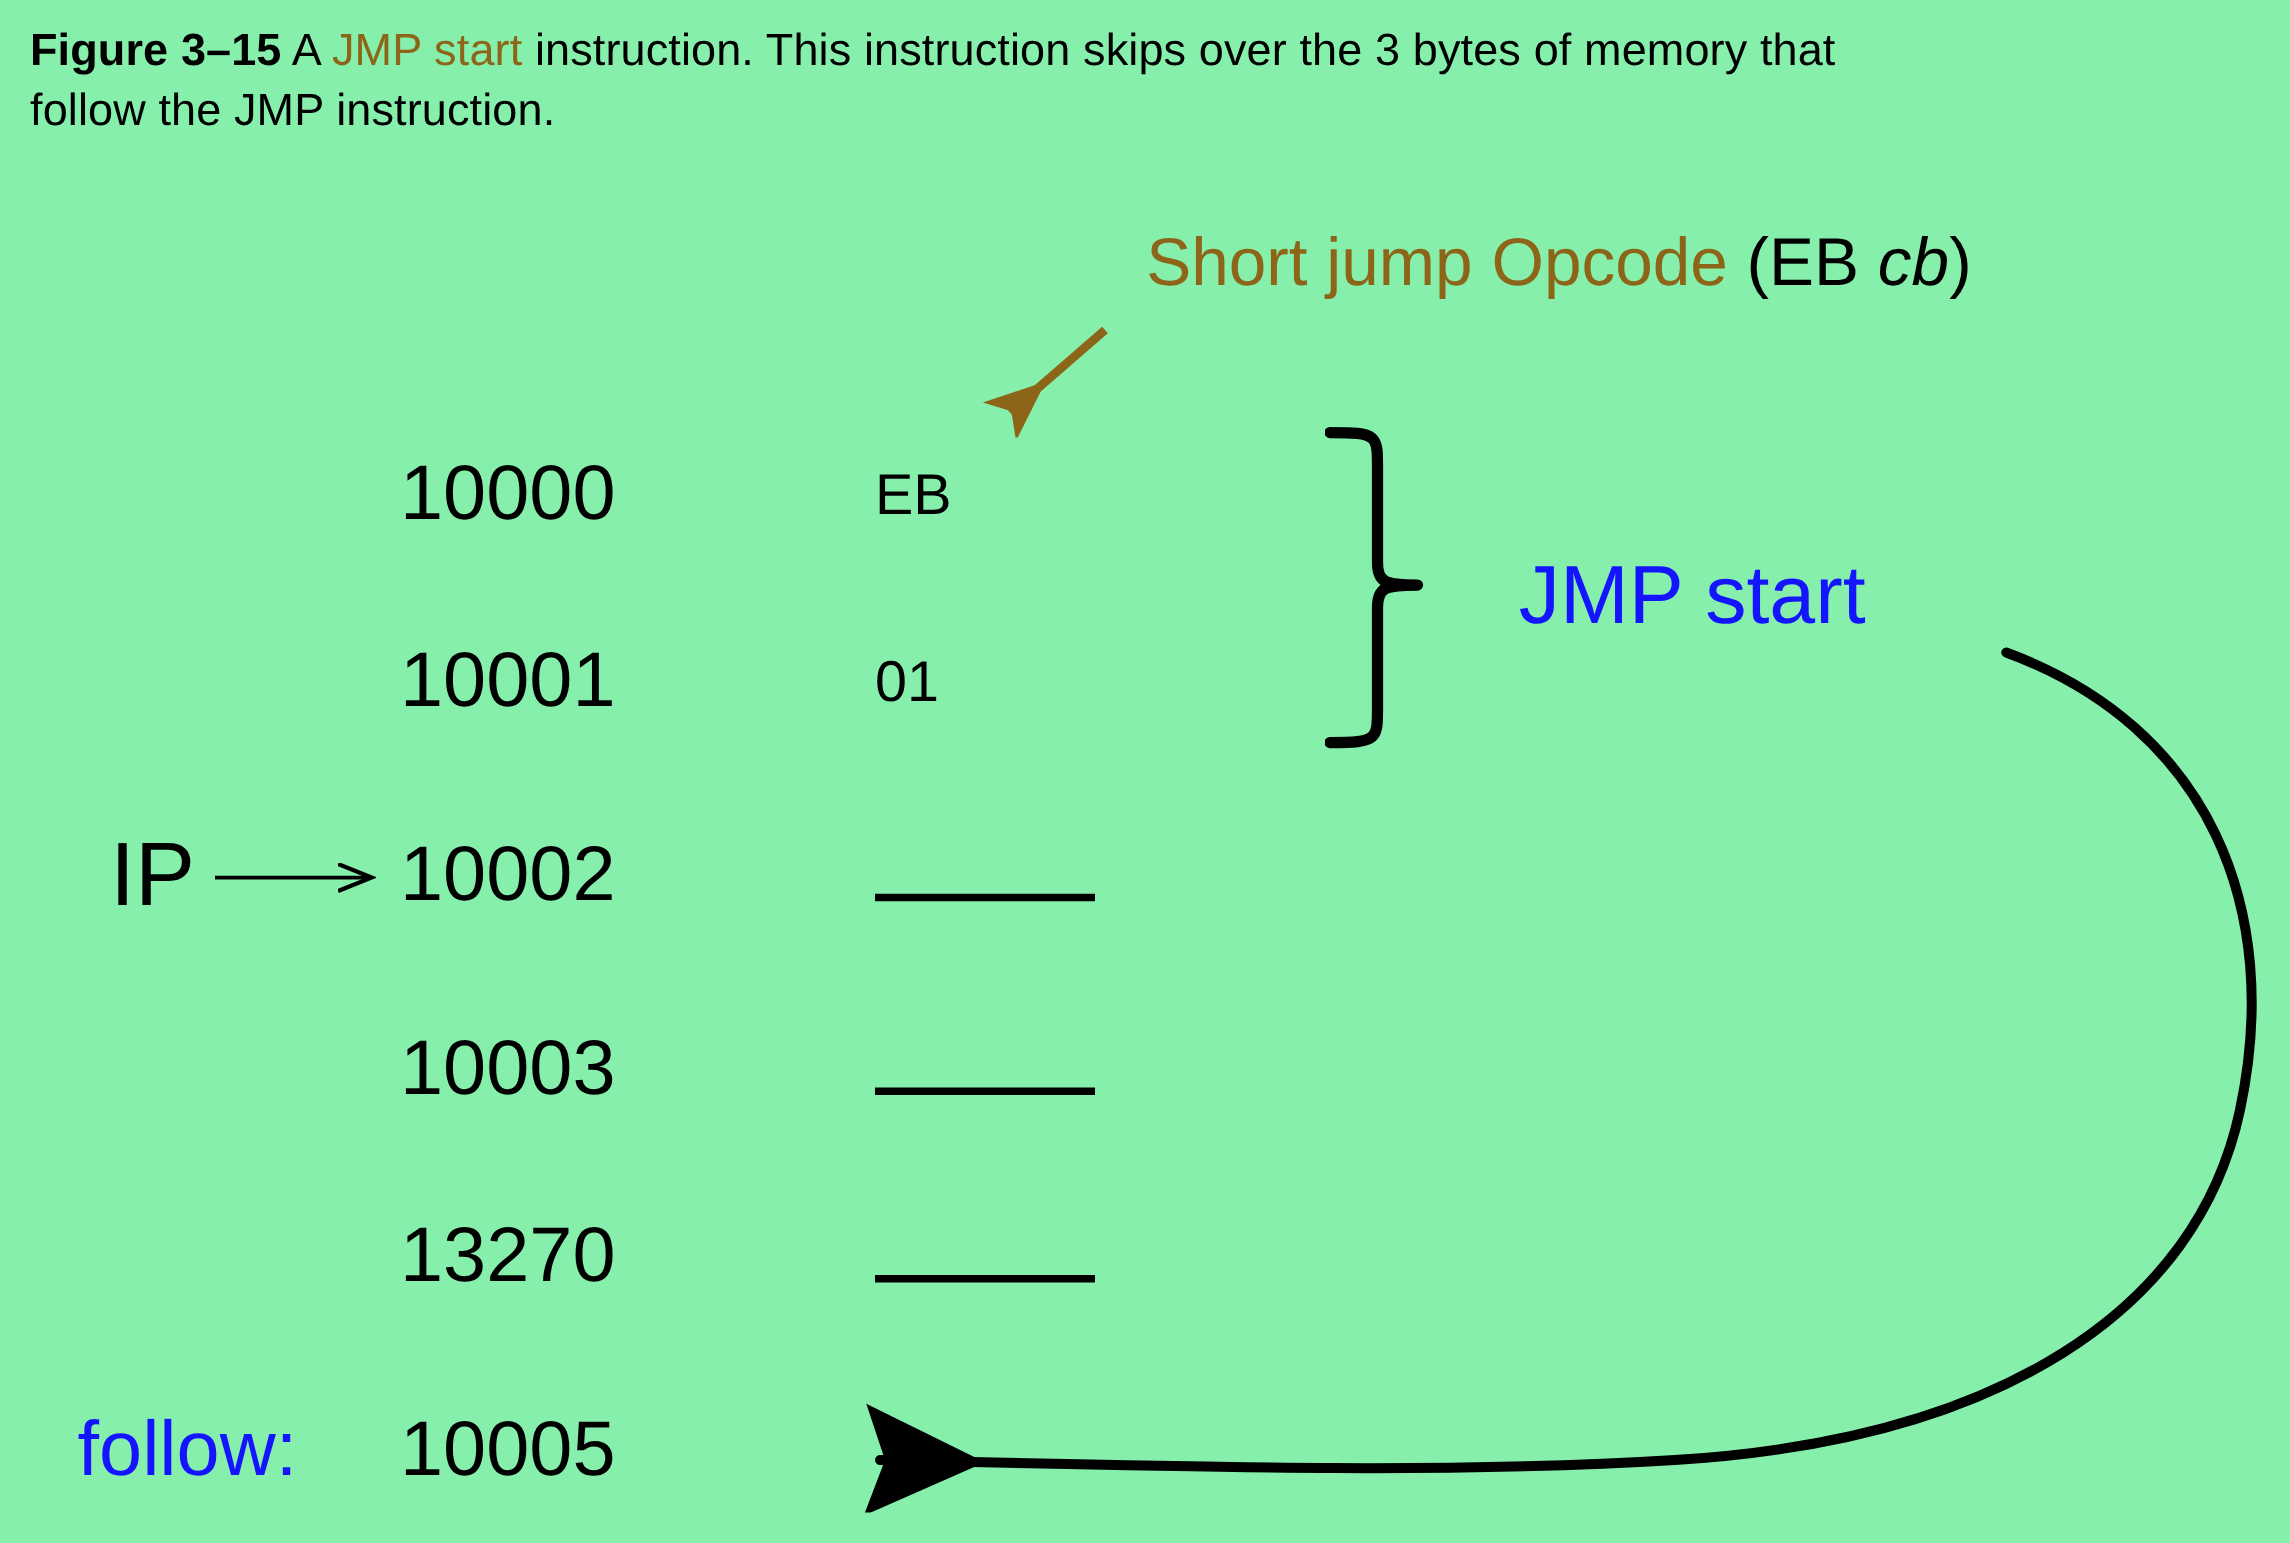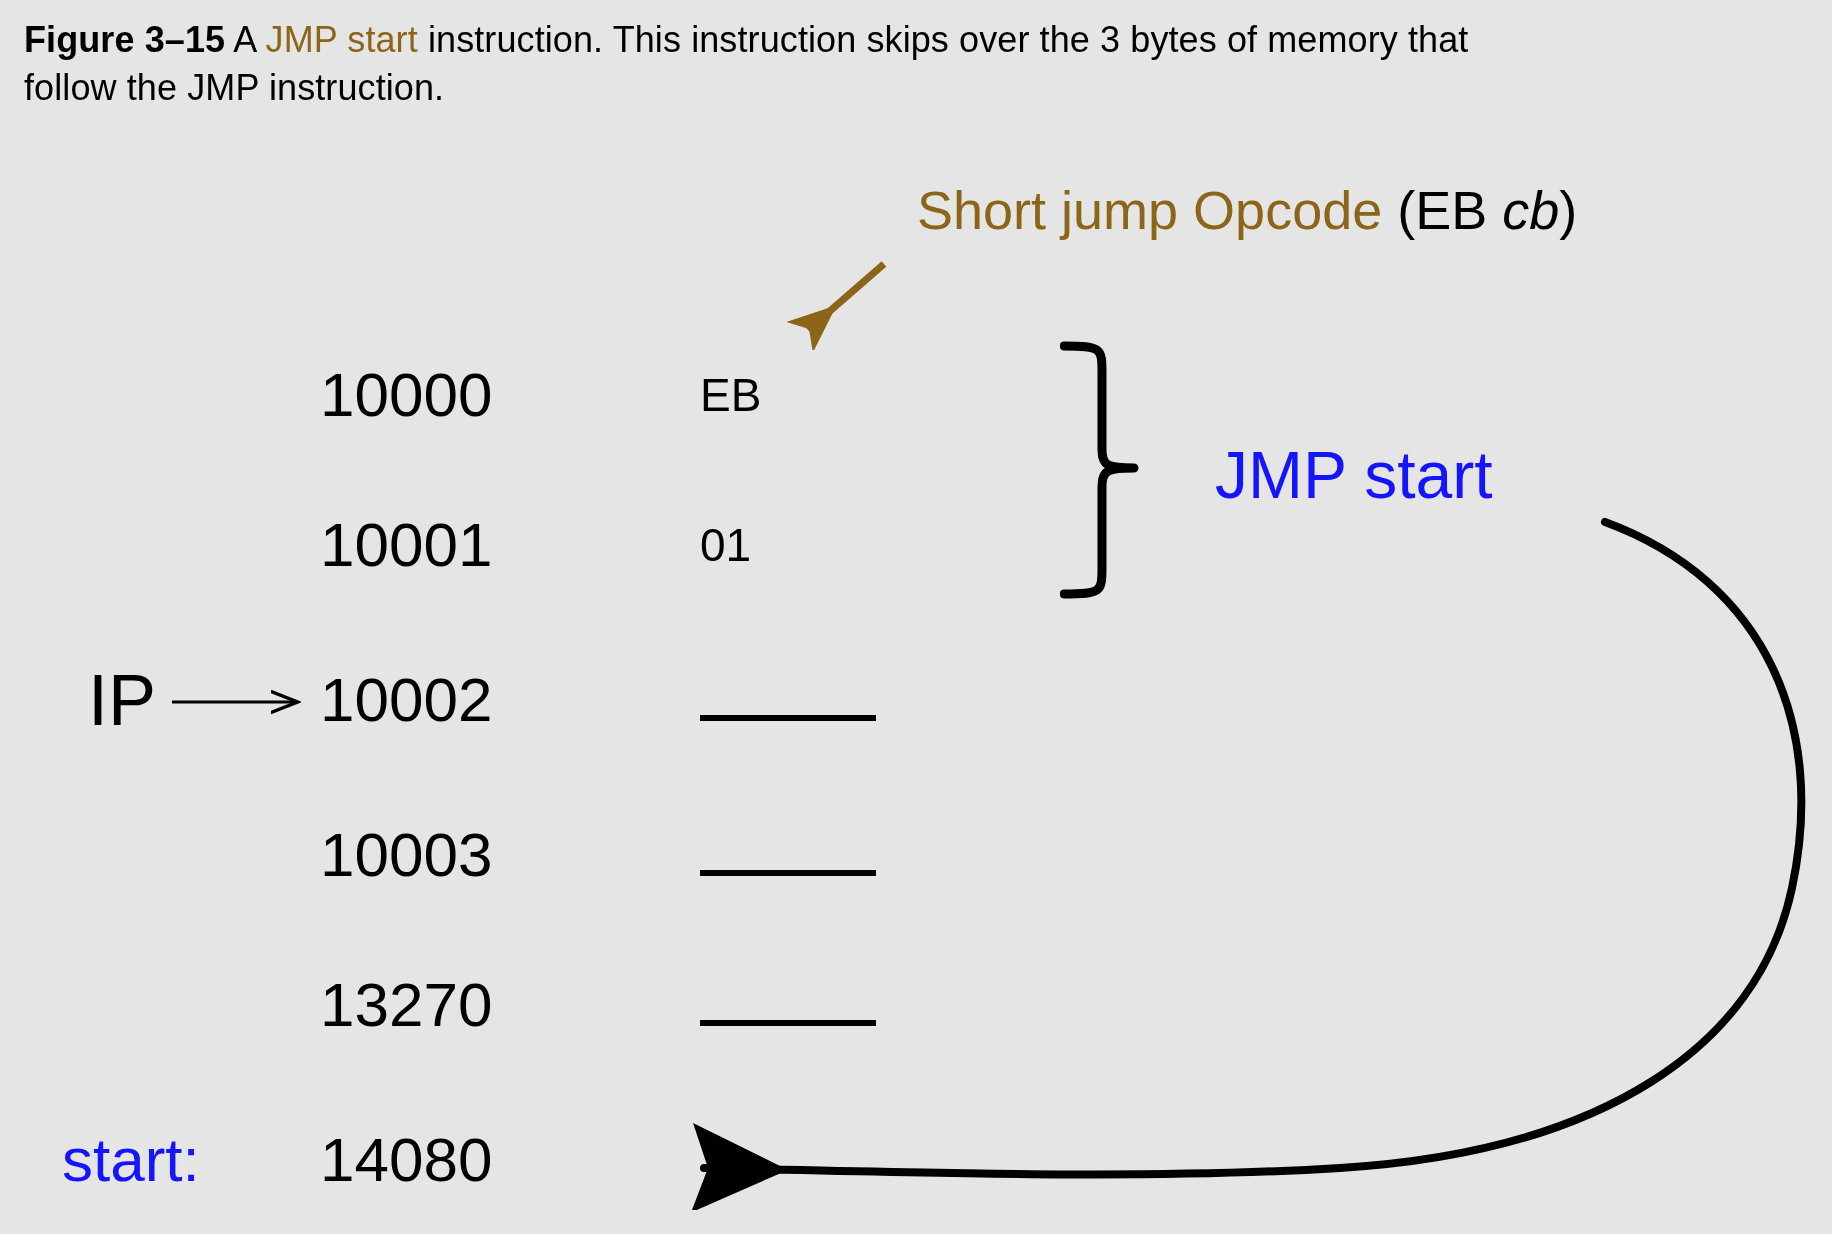--- a/index.html
+++ b/index.html
@@ -8,21 +8,21 @@
     background: #ffffff;
   }
   body {
     font-family: "Liberation Sans", sans-serif;
     color: #000000;
   }
   #page {
     position: relative;
     width: 1832px;
     height: 1234px;
-    background: #e5e5e5;
+    background: #86efac;
     overflow: hidden;
   }
 
   
   .caption {
     position: absolute;
     left: 24px;
     top: 16px;
     width: 1500px;
     font-size: 36px;
@@ -199,35 +199,35 @@
     <span class="addr">10003</span>
     <span class="val empty-dash"><i class="dash"></i></span>
   </div>
 
   <div class="mem-row" style="top:968px">
     <span class="addr">13270</span>
     <span class="val empty-dash"><i class="dash"></i></span>
   </div>
 
   <div class="mem-row" style="top:1123px">
-    <span class="addr">14080</span>
+    <span class="addr">10005</span>
     <span class="val"></span>
   </div>
 
   <span class="ip-label">IP</span>
   <svg class="ip-arrow" viewBox="0 0 150 60">
     <defs>
       <marker id="thinHead" markerWidth="10" markerHeight="10" refX="8.5" refY="4" orient="auto">
         <path d="M 0 0.4 L 9 4 L 0 7.6" fill="none" stroke="#000000" stroke-width="1.1"></path>
       </marker>
     </defs>
     <line x1="4" y1="30" x2="128" y2="30" stroke="#000000" stroke-width="3" marker-end="url(#thinHead)"></line>
   </svg>
 
-  <span class="start-label">start:</span>
+  <span class="start-label">follow:</span>
 
   <svg class="brace" viewBox="0 0 130 260">
     <path d="M 4 6
              C 42 6, 42 8, 42 34
              L 42 110
              C 42 126, 48 128, 74 128
              C 48 128, 42 130, 42 146
              L 42 226
              C 42 252, 42 254, 4 254" fill="none" stroke="#000000" stroke-width="9" stroke-linecap="round" stroke-linejoin="round"></path>
   </svg>

